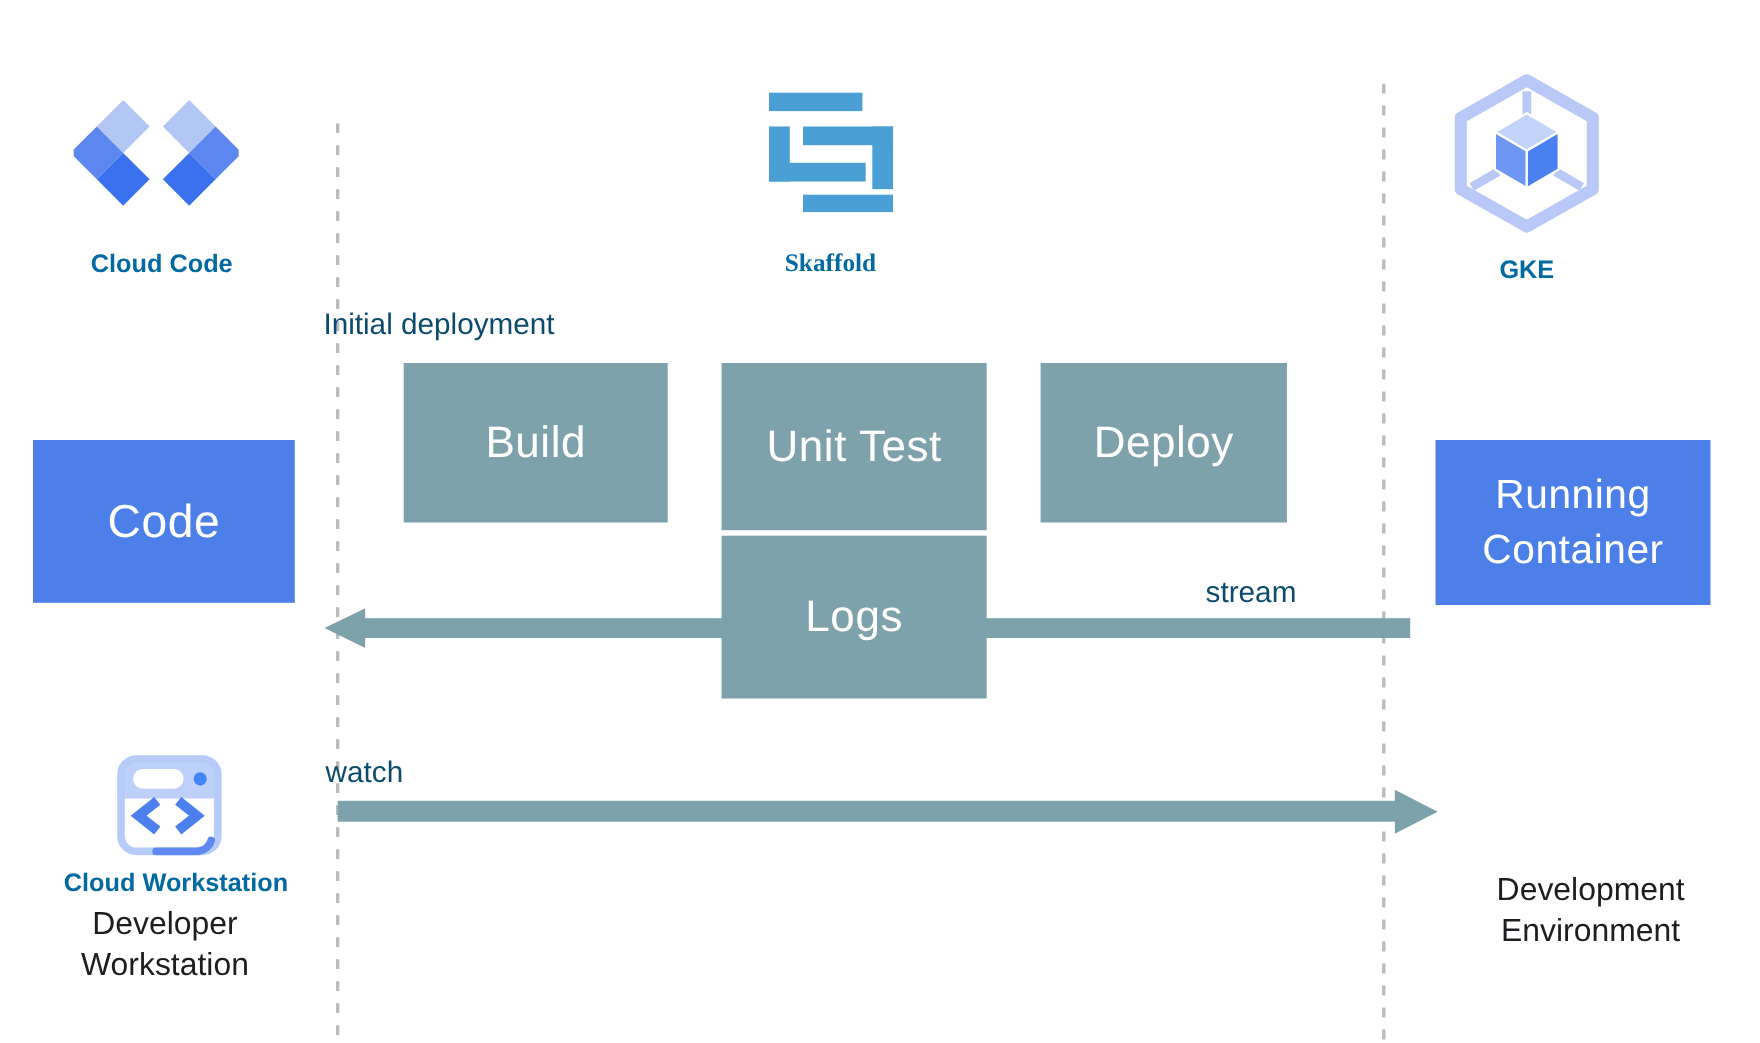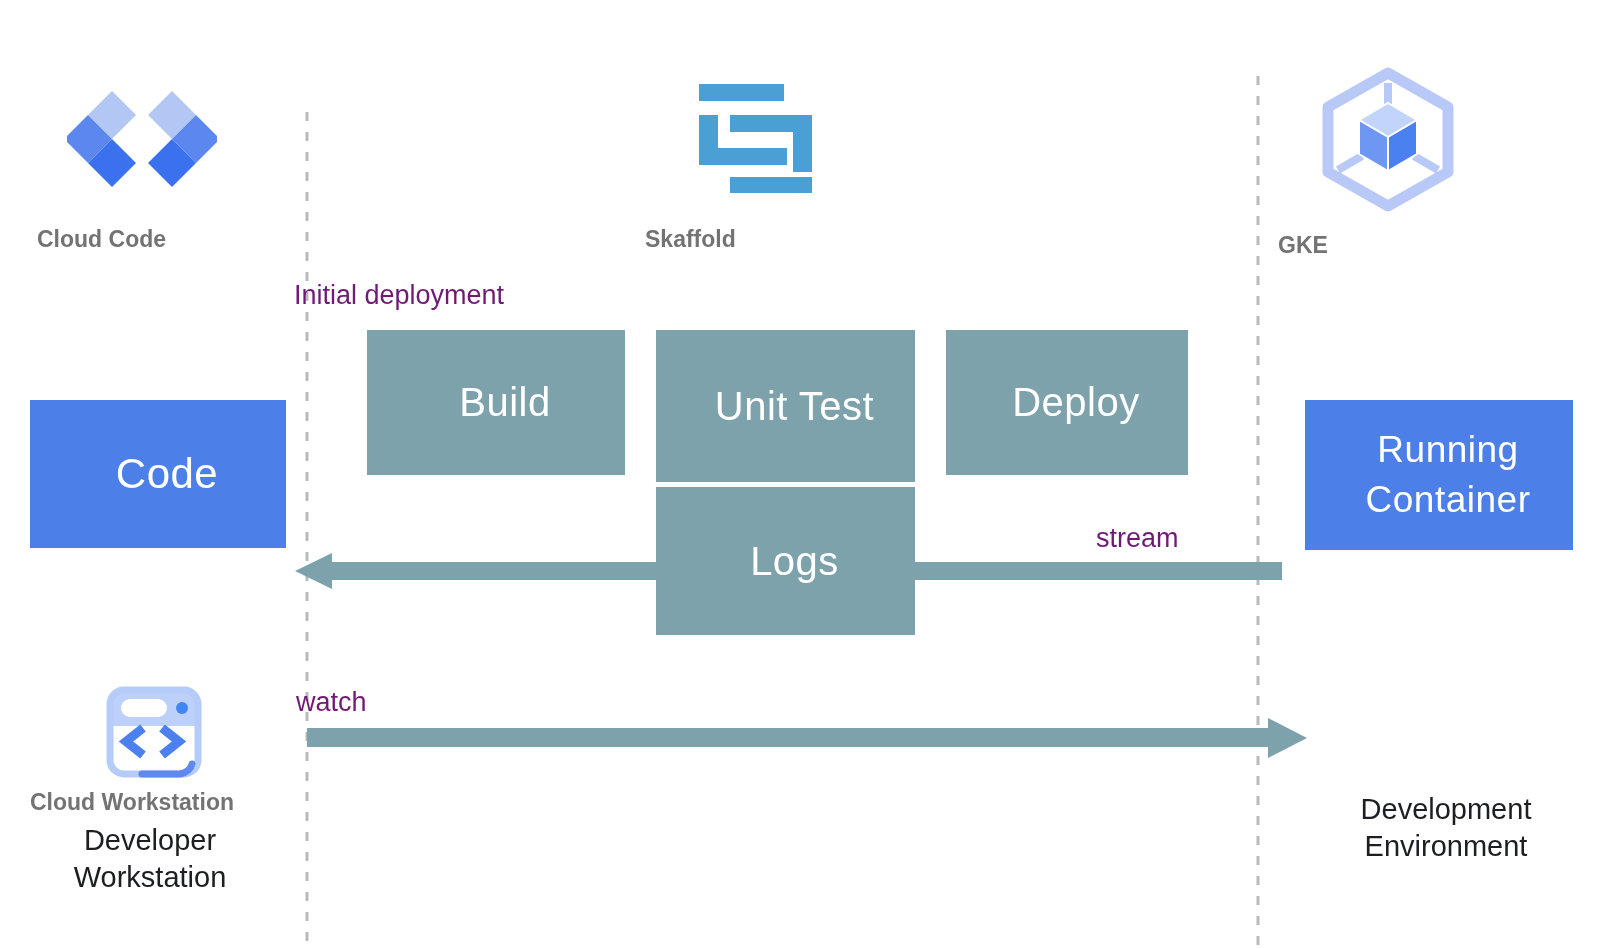--- a/index.html
+++ b/index.html
@@ -4,41 +4,41 @@
 <style>
   html,body{margin:0;padding:0;background:#fff;}
   .canvas{
     position:relative;width:1600px;height:948px;background:#ffffff;overflow:hidden;
     font-family:"Liberation Sans",sans-serif;
   }
   .abs{position:absolute;}
   
   .node{
     position:absolute;display:flex;align-items:center;justify-content:center;
-    color:#ffffff;font-weight:300;text-align:center;letter-spacing:0.5px;padding-left:18px;
+    color:#ffffff;font-weight:300;text-align:center;letter-spacing:0.5px;
   }
   .node.teal{background:#7da2ab;font-size:40px;}
   .node.blue{background:#4c80e8;}
   
   .bar{position:absolute;background:#7da2ab;}
   .head-left{
     position:absolute;width:0;height:0;
     border-top:18px solid transparent;border-bottom:18px solid transparent;
     border-right:37px solid #7da2ab;
   }
   .head-right{
     position:absolute;width:0;height:0;
     border-top:20px solid transparent;border-bottom:20px solid transparent;
     border-left:39px solid #7da2ab;
   }
   
   .logo-label{
-    position:absolute;color:#737373;font-weight:700;font-size:23px;
+    position:absolute;text-align:center;color:#0369a1;font-weight:700;font-size:23px;
   }
-  .note{position:absolute;color:#701a75;font-size:27px;}
+  .note{position:absolute;color:#0c4a6e;font-size:27px;}
   .big-note{position:absolute;color:#1c1e21;font-size:29px;text-align:center;line-height:1.28;}
 </style>
 </head>
 <body>
 
 <div class="canvas">
 
   <svg class="abs" style="left:304px;top:112px;" width="6" height="836">
     <line x1="3" y1="0" x2="3" y2="836" stroke="#b7babe" stroke-width="3" stroke-dasharray="9 11"></line>
   </svg>
@@ -63,21 +63,21 @@
   <div class="logo-label" style="left:37px;top:226px;width:220px;">Cloud Code</div>
 
   <svg class="abs" style="left:699px;top:84px;" width="113" height="109" viewBox="0 0 113 109">
     <rect x="0" y="0" width="85" height="17" fill="#4aa0d4"></rect>
     <rect x="31" y="31" width="82" height="17" fill="#4aa0d4"></rect>
     <rect x="94" y="31" width="19" height="57" fill="#4aa0d4"></rect>
     <rect x="0" y="31" width="19" height="50" fill="#4aa0d4"></rect>
     <rect x="0" y="64" width="88" height="17" fill="#4aa0d4"></rect>
     <rect x="31" y="93" width="82" height="16" fill="#4aa0d4"></rect>
   </svg>
-  <div class="logo-label" style="left:645px;top:226px;width:220px;">Skaffold</div>
+  <div class="logo-label" style="left:645px;top:226px;width:220px;font-family:Liberation Serif, serif;">Skaffold</div>
 
   <svg class="abs" style="left:1322px;top:67px;" width="132" height="145" viewBox="0 0 132 145">
     <polygon points="66,6 126,40 126,105 66,139 6,105 6,40" fill="none" stroke="#b9c9f7" stroke-width="11" stroke-linejoin="round"></polygon>
     <line x1="66" y1="16" x2="66" y2="44" stroke="#b9c9f7" stroke-width="8"></line>
     <line x1="16" y1="103" x2="40" y2="89" stroke="#b9c9f7" stroke-width="8"></line>
     <line x1="116" y1="103" x2="92" y2="89" stroke="#b9c9f7" stroke-width="8"></line>
     <polygon points="66,36 95,53 66,70 37,53" fill="#c3d4fa" stroke="#ffffff" stroke-width="2"></polygon>
     <polygon points="37,53 66,70 66,104 37,87" fill="#6e96f3" stroke="#ffffff" stroke-width="2"></polygon>
     <polygon points="95,53 66,70 66,104 95,87" fill="#4b80f0" stroke="#ffffff" stroke-width="2"></polygon>
   </svg>

